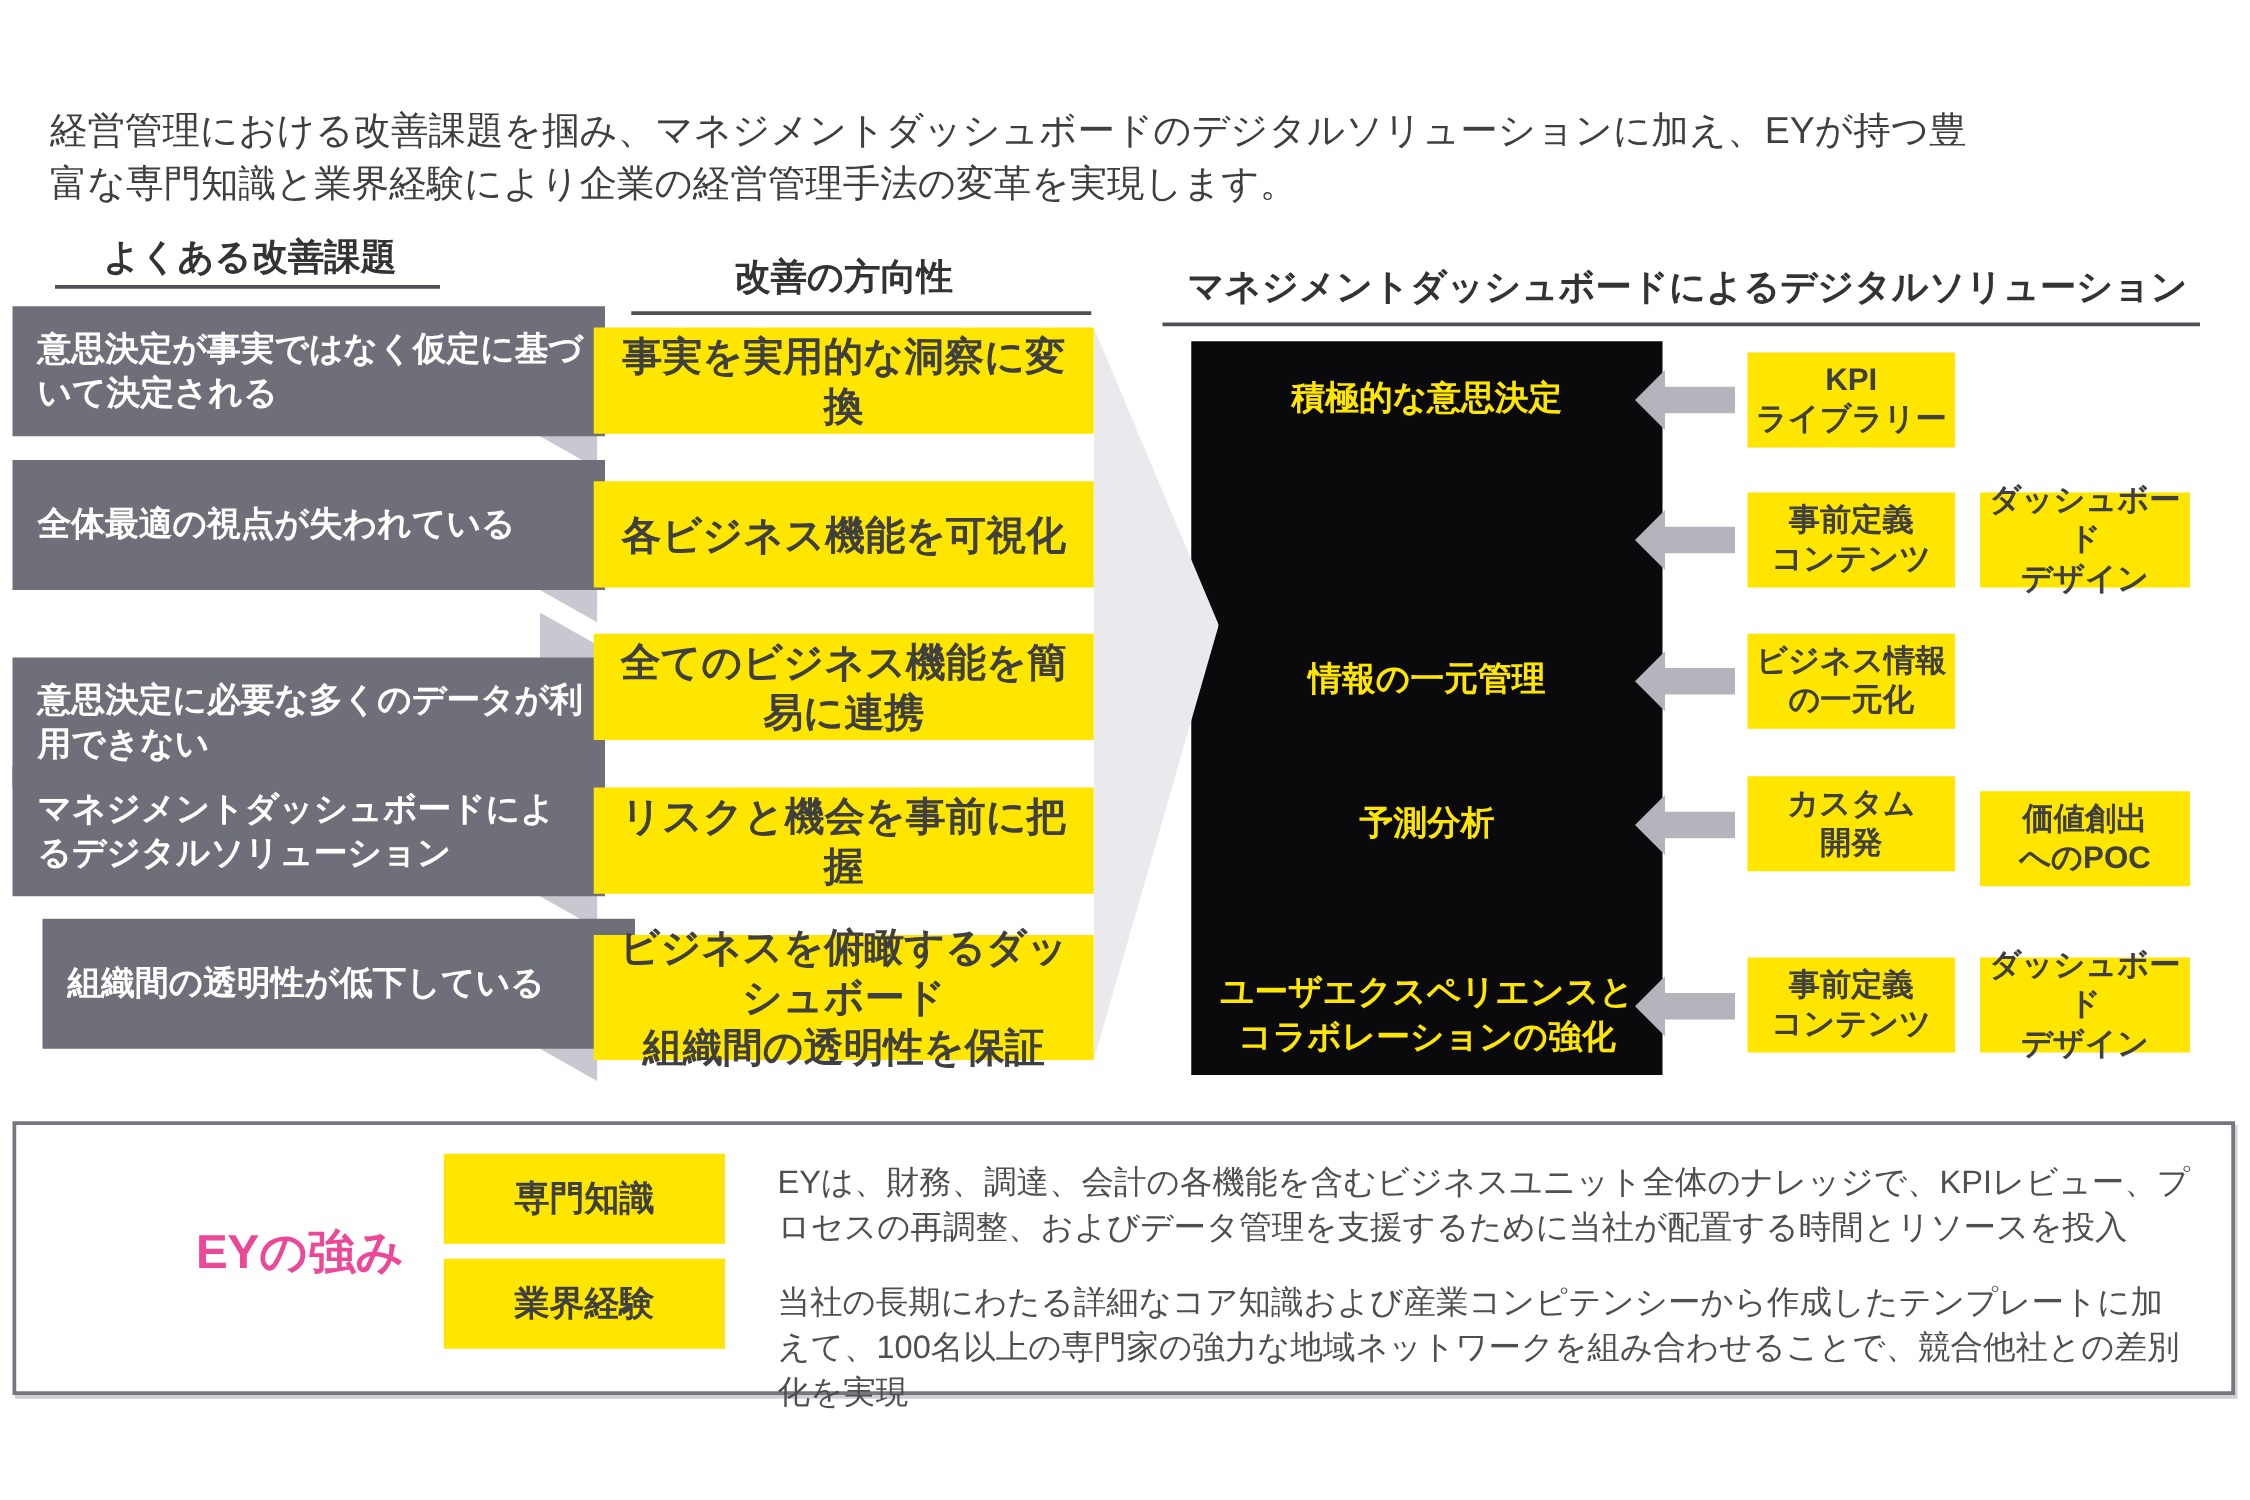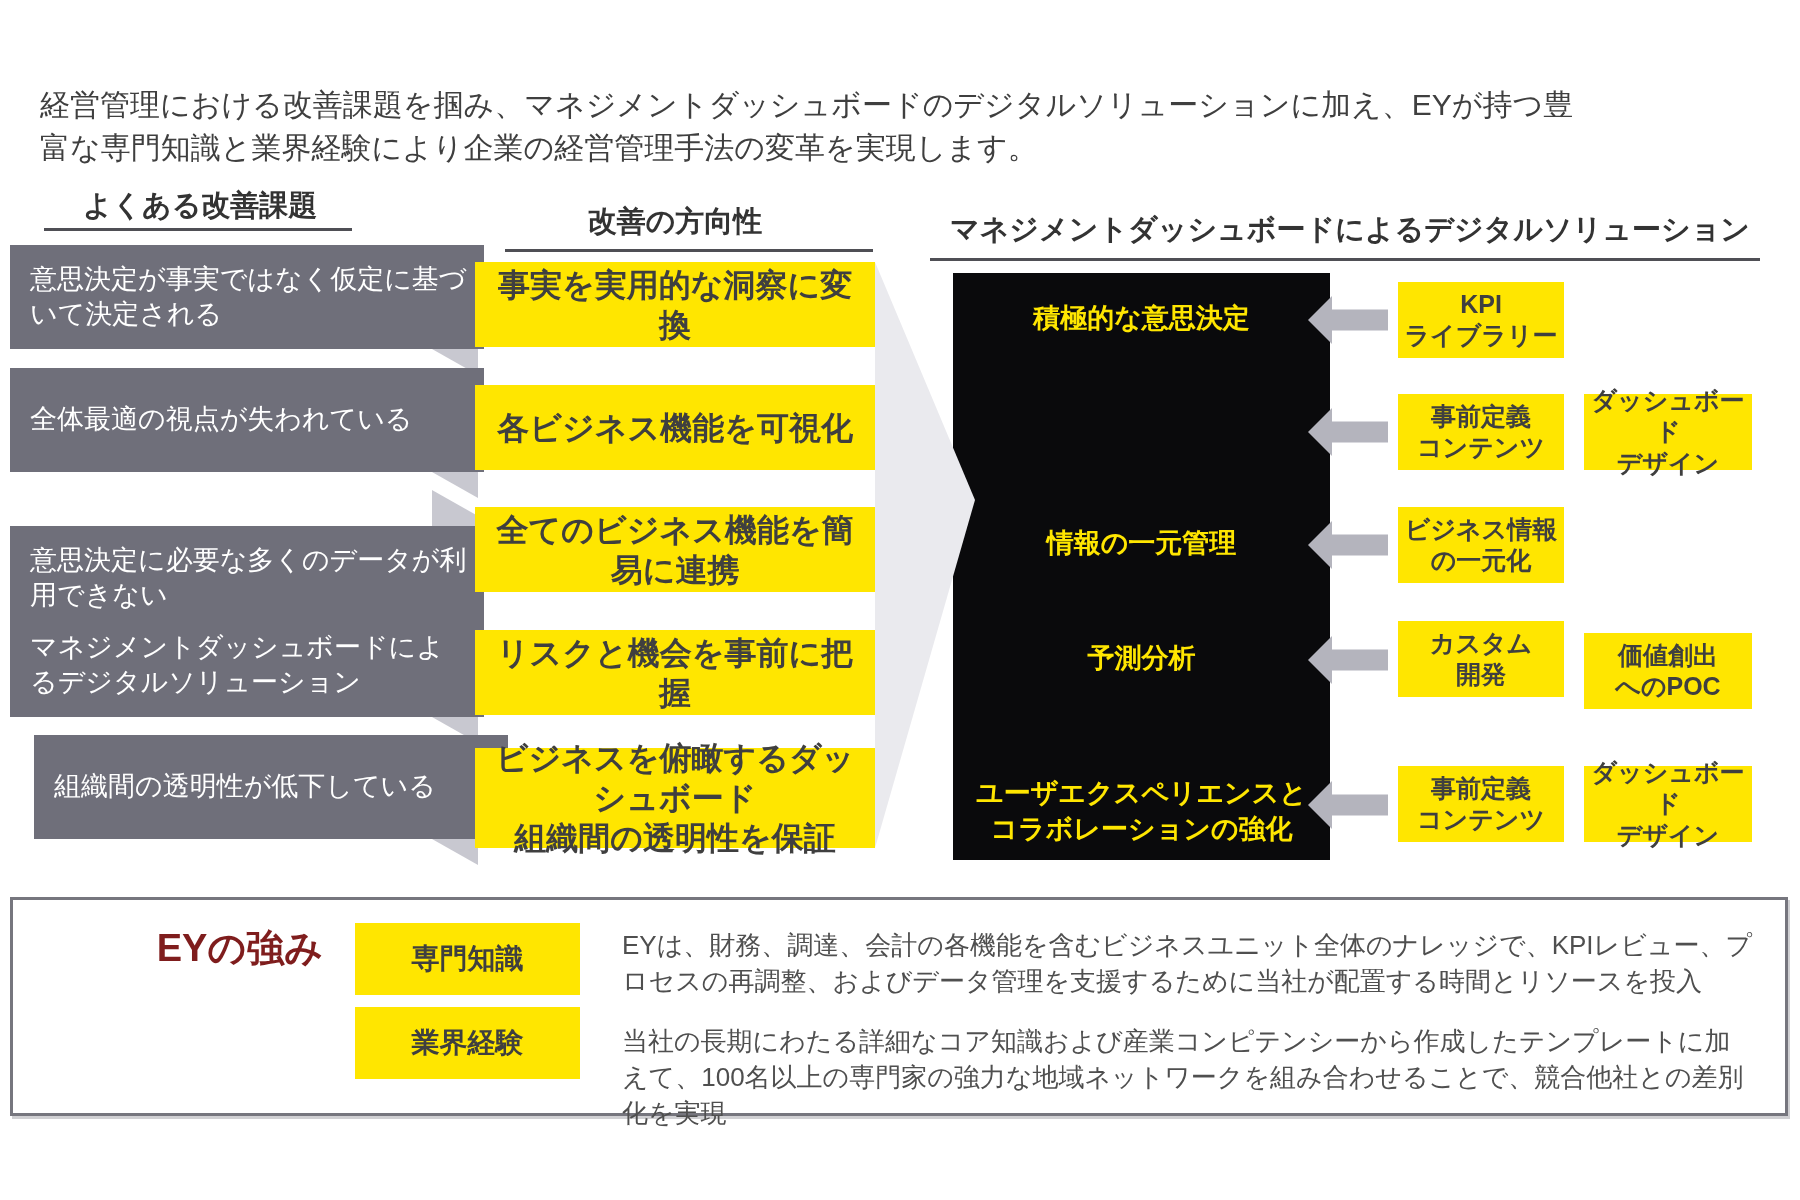--- a/index.html
+++ b/index.html
@@ -18,21 +18,21 @@
   #issues-header{left:40px;top:186px;width:320px;}
   #issues-underline{left:44px;top:228px;width:308px;height:3px;background:#4f4f55;}
   #directions-header{left:475px;top:202px;width:400px;}
   #directions-underline{left:505px;top:249px;width:368px;height:3px;background:#4f4f55;}
   #solution-header{left:920px;top:210px;width:860px;font-size:29px;}
   #solution-underline{left:930px;top:258px;width:830px;height:3px;background:#4f4f55;}
 
   
   .gray-box{
     left:10px;width:474px;background:#6f6f7a;color:#ffffff;
-    font-weight:400;font-size:27px;line-height:1.3;
+    font-weight:700;font-size:27px;line-height:1.3;
     display:flex;align-items:center;padding:0 14px 0 20px;box-sizing:border-box;
   }
   .chev{
     left:432px;width:46px;height:130px;background:#c8c8d0;
     clip-path:polygon(0 0,100% 20%,100% 100%,0 80%);
   }
 
   
   .dir-box{
     left:475px;width:400px;background:#ffe600;color:#3f3f3f;
@@ -62,22 +62,22 @@
     background:#ffe600;color:#3f3f3f;font-weight:700;font-size:25px;line-height:1.25;
     display:flex;align-items:center;justify-content:center;text-align:center;
     box-sizing:border-box;padding:0 6px;height:76px;
   }
   .fcol1{left:1398px;width:166px;}
   .fcol2{left:1584px;width:168px;}
 
   
   #strengths-box{left:10px;top:897px;width:1778px;height:219px;border:3px solid #76767e;
     box-sizing:border-box;background:#ffffff;box-shadow:2px 3px 0 rgba(120,120,128,0.35);}
-  #strengths-title{left:90px;top:923px;width:300px;text-align:center;
-    font-size:38px;font-weight:700;color:#7f1d1d;}
+  #strengths-title{left:90px;top:976px;width:300px;text-align:center;
+    font-size:38px;font-weight:700;color:#ec4899;}
   .slabel{
     left:355px;width:225px;height:72px;background:#ffe600;color:#3f3f3f;
     font-weight:700;font-size:28px;display:flex;align-items:center;justify-content:center;
   }
   .sdesc{left:622px;width:1130px;font-size:26px;color:#4f4f4f;line-height:1.38;}
 </style>
 </head>
 <body>
 
 <div id="canvas">

